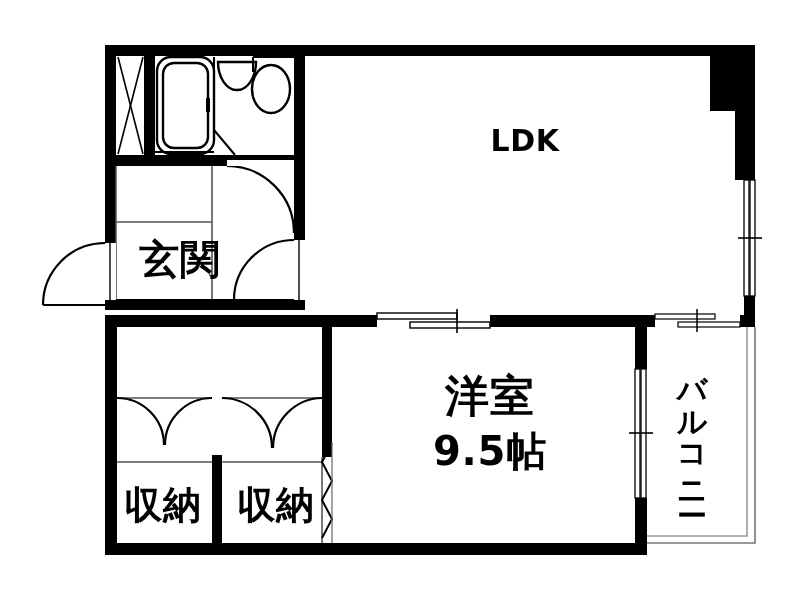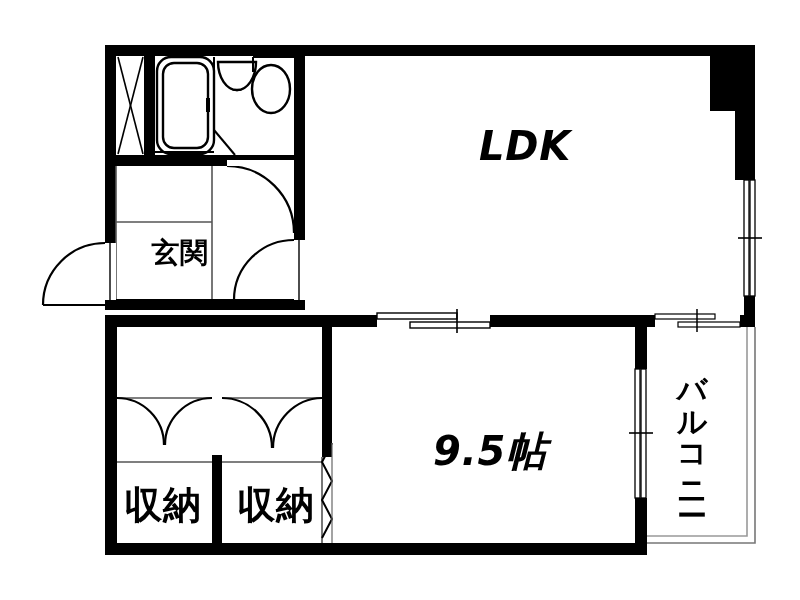--- a/index.html
+++ b/index.html
@@ -26,25 +26,25 @@
     position: absolute;
     color: #000000;
     font-weight: 700;
     line-height: 1.05;
     text-align: center;
     letter-spacing: 0.02em;
     font-family: "DejaVu Sans", sans-serif;
     white-space: nowrap;
     user-select: none;
   }
-  .label-ldk-name { font-size: 40px; font-style: italic; }
+  .label-ldk-name { font-size: 30px; }
   .label-ldk-area { font-size: 40px; }
   .label-room-name { font-size: 44px; }
-  .label-room-area { font-size: 40px; font-style: italic; }
-  .label-genkan { font-size: 28px; }
+  .label-room-area { font-size: 40px; }
+  .label-genkan { font-size: 40px; }
   .label-closet { font-size: 38px; }
   .label-balcony {
     font-size: 30px;
     writing-mode: vertical-rl;
     text-orientation: upright;
     letter-spacing: 0.06em;
     line-height: 1;
   }
 </style>
 </head>
@@ -187,20 +187,21 @@
       <rect x="655" y="314" width="60" height="5" fill="#ffffff" stroke="#000000" stroke-width="1.2"></rect>
       <rect x="678" y="322" width="62" height="5" fill="#ffffff" stroke="#000000" stroke-width="1.2"></rect>
       <line x1="697" y1="309" x2="697" y2="332" stroke="#000000" stroke-width="1.5"></line>
     </g>
 
   </svg>
 
   <div class="room-label label-ldk-name" style="left:425px; top:125px; width:200px;">LDK</div>
 
 
+  <div class="room-label label-room-name" style="left:395px; top:373px; width:190px;">洋室</div>
 
   <div class="room-label label-room-area" style="left:395px; top:430px; width:190px;">9.5帖</div>
 
   <div class="room-label label-genkan" style="left:125px; top:238px; width:110px;">玄関</div>
 
   <div class="room-label label-closet" style="left:113px; top:486px; width:100px;">収納</div>
 
   <div class="room-label label-closet" style="left:226px; top:486px; width:100px;">収納</div>
 
   <div class="room-label label-balcony" style="left:677px; top:338px; height:180px;">バルコニー</div>

